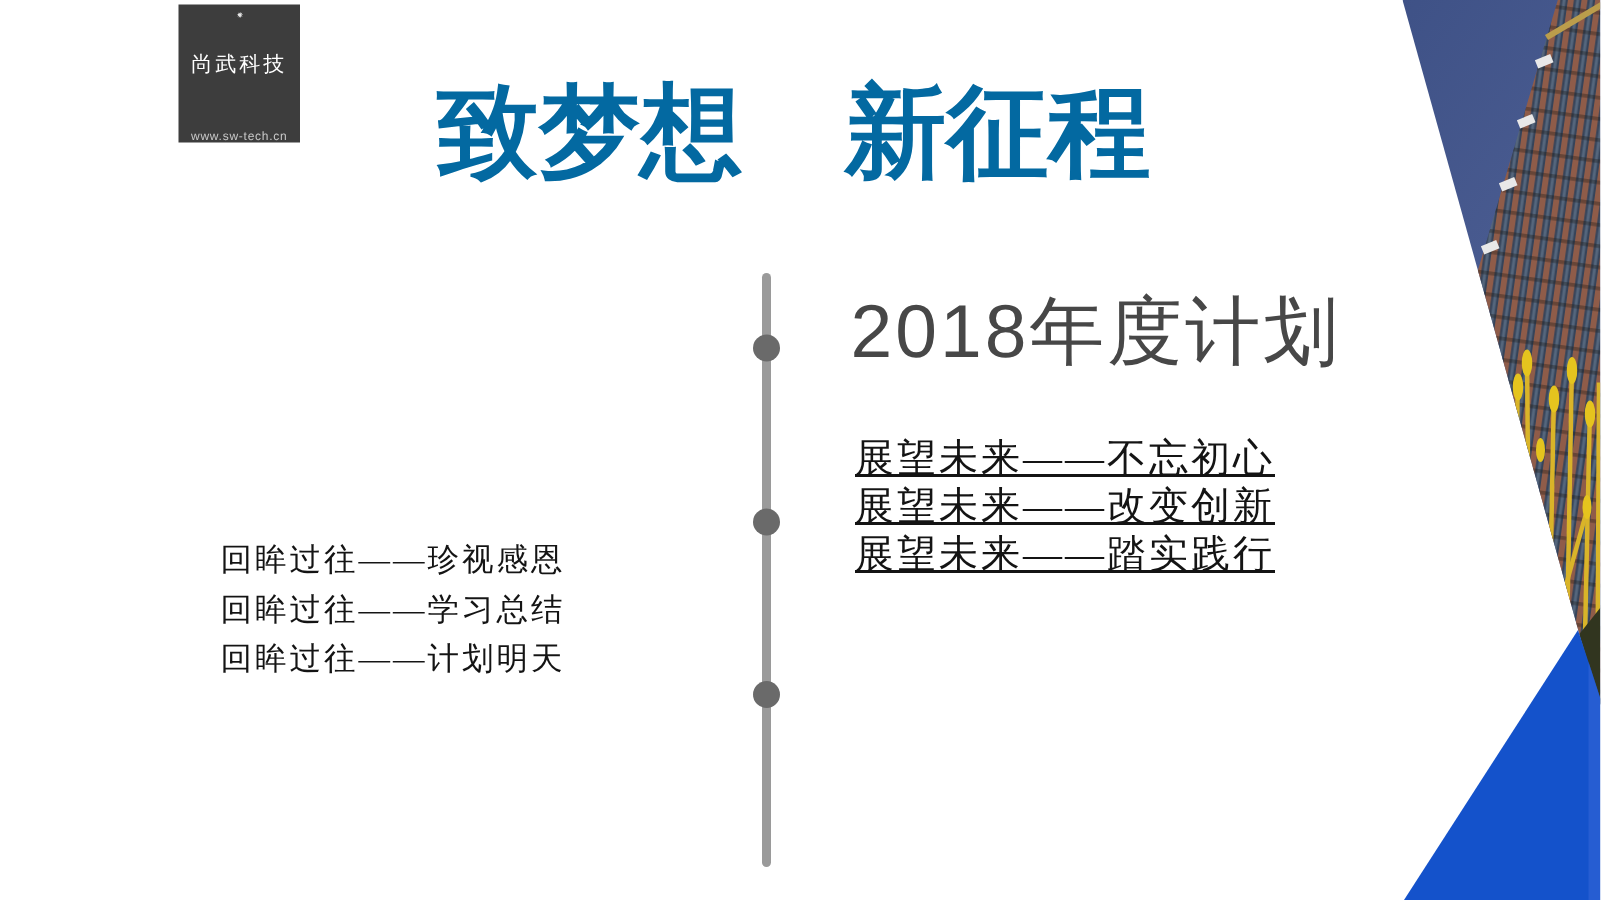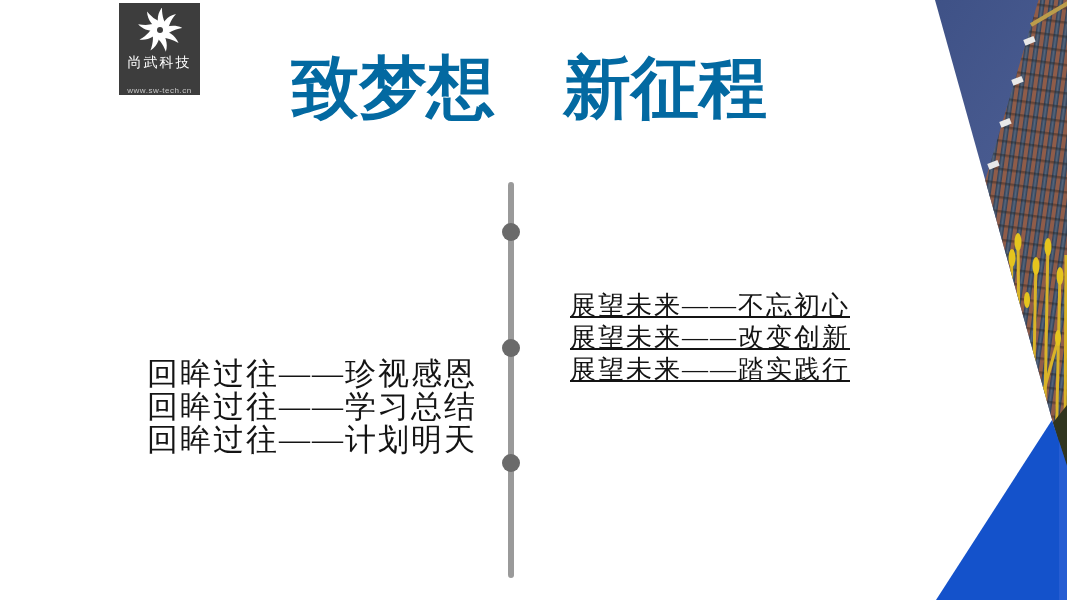--- a/index.html
+++ b/index.html
@@ -7,21 +7,21 @@
   .slide {
     position:relative; width:1067px; height:600px;
     background:#ffffff; overflow:hidden;
     font-family:"Liberation Sans","DejaVu Sans",sans-serif;
   }
 
   
   .logo {
     position:absolute; left:119px; top:3px; width:81px; height:92px;
     background:#3d3d3d; display:flex; flex-direction:column;
-    align-items:center; padding-top:5px;
+    align-items:center; padding-top:5px;gap:20px;
   }
   .logo-icon { width:44px; height:44px; }
   .logo-name {
     color:#ffffff; font-size:14px; letter-spacing:2px;
     margin-top:2px; white-space:nowrap;
     font-family:"Liberation Sans","DejaVu Sans",sans-serif;
   }
   .logo-url {
     color:#c9c9c9; font-size:8px; letter-spacing:0.5px; margin-top:14px;
     white-space:nowrap;
@@ -51,21 +51,21 @@
     position:absolute; color:#474747; white-space:nowrap; font-weight:400;
     font-family:"Liberation Sans","DejaVu Sans",sans-serif;
   }
   .heading-2017 { left:141px; top:272px; font-size:47px; letter-spacing:1px; }
   .heading-2018 { left:567px; top:188px; font-size:50px; letter-spacing:2px; }
 
   .body-list {
     position:absolute; color:#141414; white-space:nowrap;
     font-family:"Liberation Serif","DejaVu Serif",serif; font-weight:400;
   }
-  .list-2017 { left:147px; top:357px; font-size:31px; line-height:33px; letter-spacing:2px; }
+  .list-2017 { left:147px; top:357px; font-size:21px; line-height:33px; letter-spacing:2px; }
   .list-2018 { left:570px; top:290px; font-size:26px; line-height:32px; letter-spacing:2px;text-decoration:underline; }
 
   
   .artwork { position:absolute; left:0; top:0; width:1067px; height:600px; pointer-events:none; }
 </style>
 </head>
 <body>
 
 <div class="slide">
 
@@ -154,19 +154,20 @@
   <div class="timeline-dot dot-1"></div>
   <div class="timeline-dot dot-2"></div>
   <div class="timeline-dot dot-3"></div>
 
   <div class="body-list list-2017">
     <p>回眸过往——珍视感恩</p>
     <p>回眸过往——学习总结</p>
     <p>回眸过往——计划明天</p>
   </div>
 
+  <h2 class="section-heading heading-2018">2018年度计划</h2>
   <div class="body-list list-2018">
     <p>展望未来——不忘初心</p>
     <p>展望未来——改变创新</p>
     <p>展望未来——踏实践行</p>
   </div>
 
 </div>
 
 </body></html>

